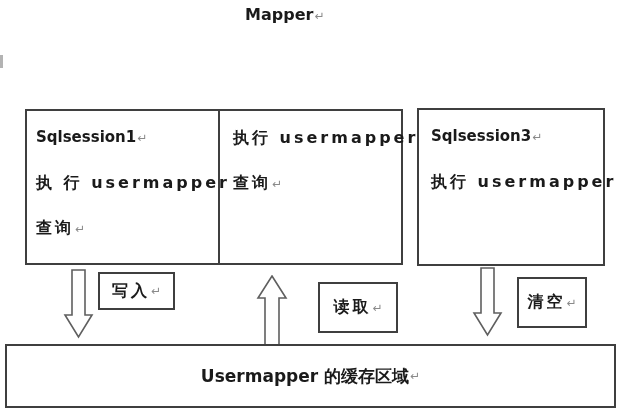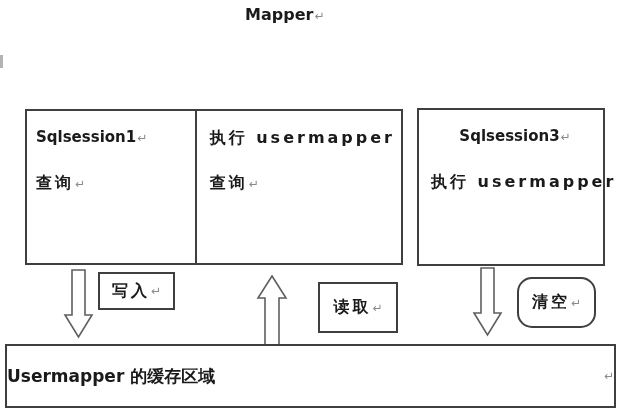--- a/index.html
+++ b/index.html
@@ -45,21 +45,20 @@
   .cell-1{width:193px;border-right:2px solid #3f3f3f;}
   .cell-2{flex:1;padding-left:13px;}
   .session-box3{
     top:108px;left:417px;
     width:188px;height:158px;
     border:2px solid #3f3f3f;
     box-sizing:border-box;
     padding:16px 4px 0 12px;
     display:flex;flex-direction:column;gap:23px;
     background:#fff;
-    text-align:center;
   }
   .sline{
     font-size:15px;font-weight:bold;line-height:21px;white-space:nowrap;
   }
   .cjk{letter-spacing:3px;font-size:16px;}
   .ret{
     color:#8a8a8a;font-weight:normal;font-size:12px;
     letter-spacing:0;margin-left:1px;
     font-family:"DejaVu Sans",sans-serif;
   }
@@ -67,53 +66,54 @@
   
   .label-box{
     border:2px solid #3f3f3f;
     box-sizing:border-box;
     display:flex;align-items:center;justify-content:center;
     font-size:16px;font-weight:bold;
     background:#fff;white-space:nowrap;
   }
   .lb-write{top:272px;left:98px;width:77px;height:38px;}
   .lb-read{top:282px;left:318px;width:80px;height:51px;text-align:right;}
-  .lb-clear{top:277px;left:517px;width:79px;height:51px;border-radius:15px;}
+  .lb-clear{top:277px;left:517px;width:70px;height:51px;}
 
   
   .arrow-svg{display:block;}
   .ar-1{top:269px;left:62px;}
   .ar-2{top:275px;left:255px;}
   .ar-3{top:267px;left:471px;}
 
   
   .cache-box{
     top:344px;left:5px;
     width:611px;height:64px;
     border:2px solid #3f3f3f;
     box-sizing:border-box;
-    display:flex;align-items:center;justify-content:space-between;
+    display:flex;align-items:center;justify-content:center;
     font-size:17px;font-weight:bold;
     background:#fff;white-space:nowrap;
   }
 </style>
 </head>
 <body>
 
 <div id="canvas">
 
   <div class="abs title">
     <span>Mapper</span><span class="ret">↵</span>
   </div>
 
   <div class="abs edge-tick"></div>
 
   <div class="abs session-group">
     <div class="session-cell cell-1">
       <div class="sline"><span>Sqlsession1</span><span class="ret">↵</span></div>
+      <div class="sline"><span class="cjk">执 行 usermapper</span></div>
       <div class="sline"><span class="cjk">查询</span><span class="ret">↵</span></div>
     </div>
     <div class="session-cell cell-2">
       <div class="sline"><span class="cjk">执行 usermapper</span></div>
       <div class="sline"><span class="cjk">查询</span><span class="ret">↵</span></div>
     </div>
   </div>
 
   <div class="abs session-box3">
     <div class="sline"><span>Sqlsession3</span><span class="ret">↵</span></div>

